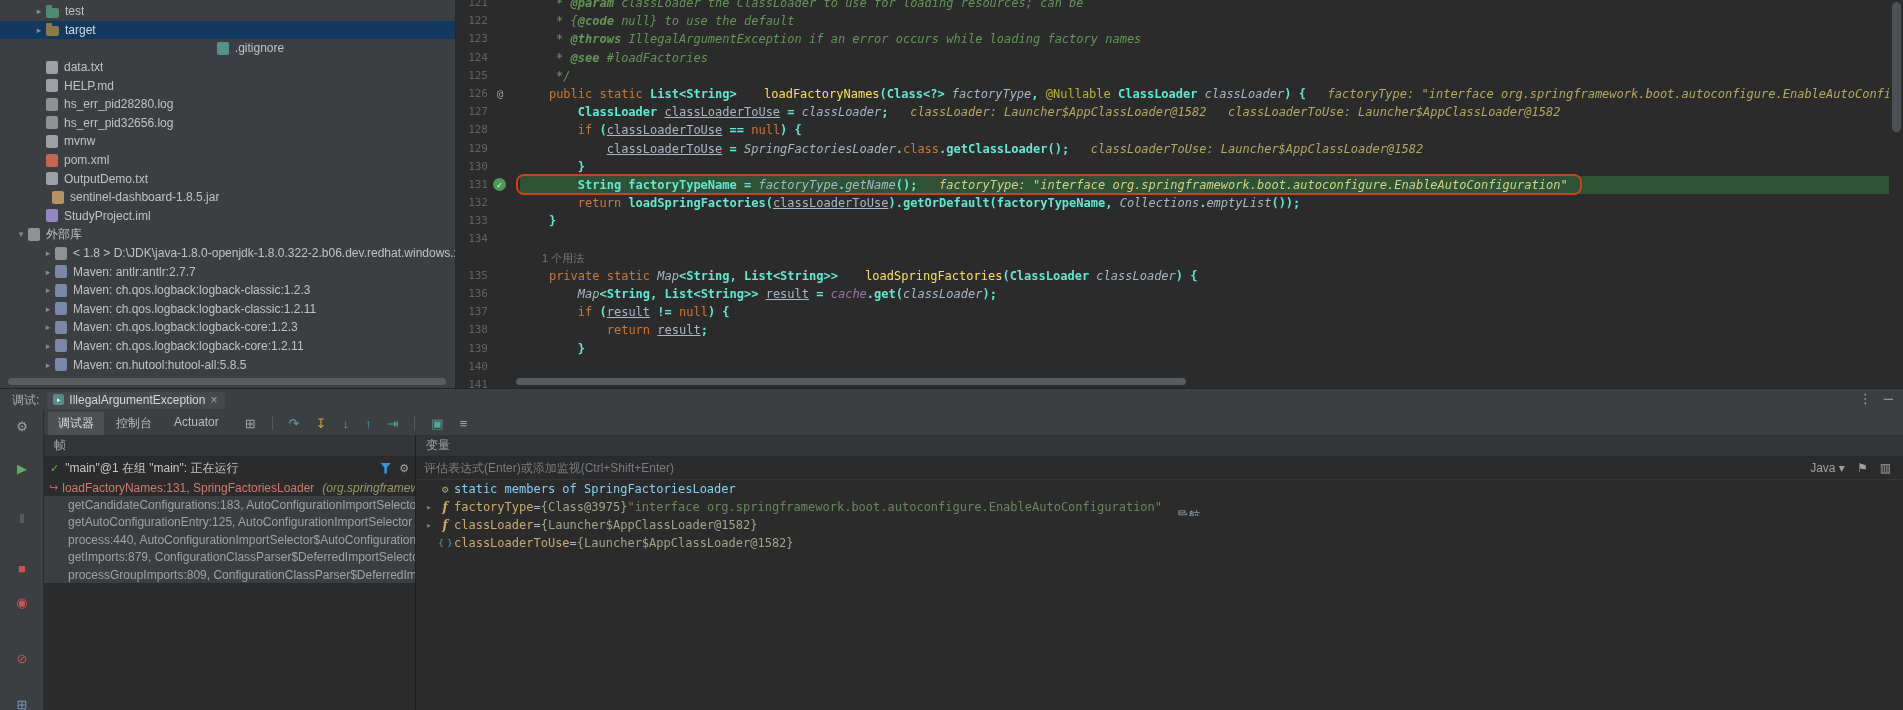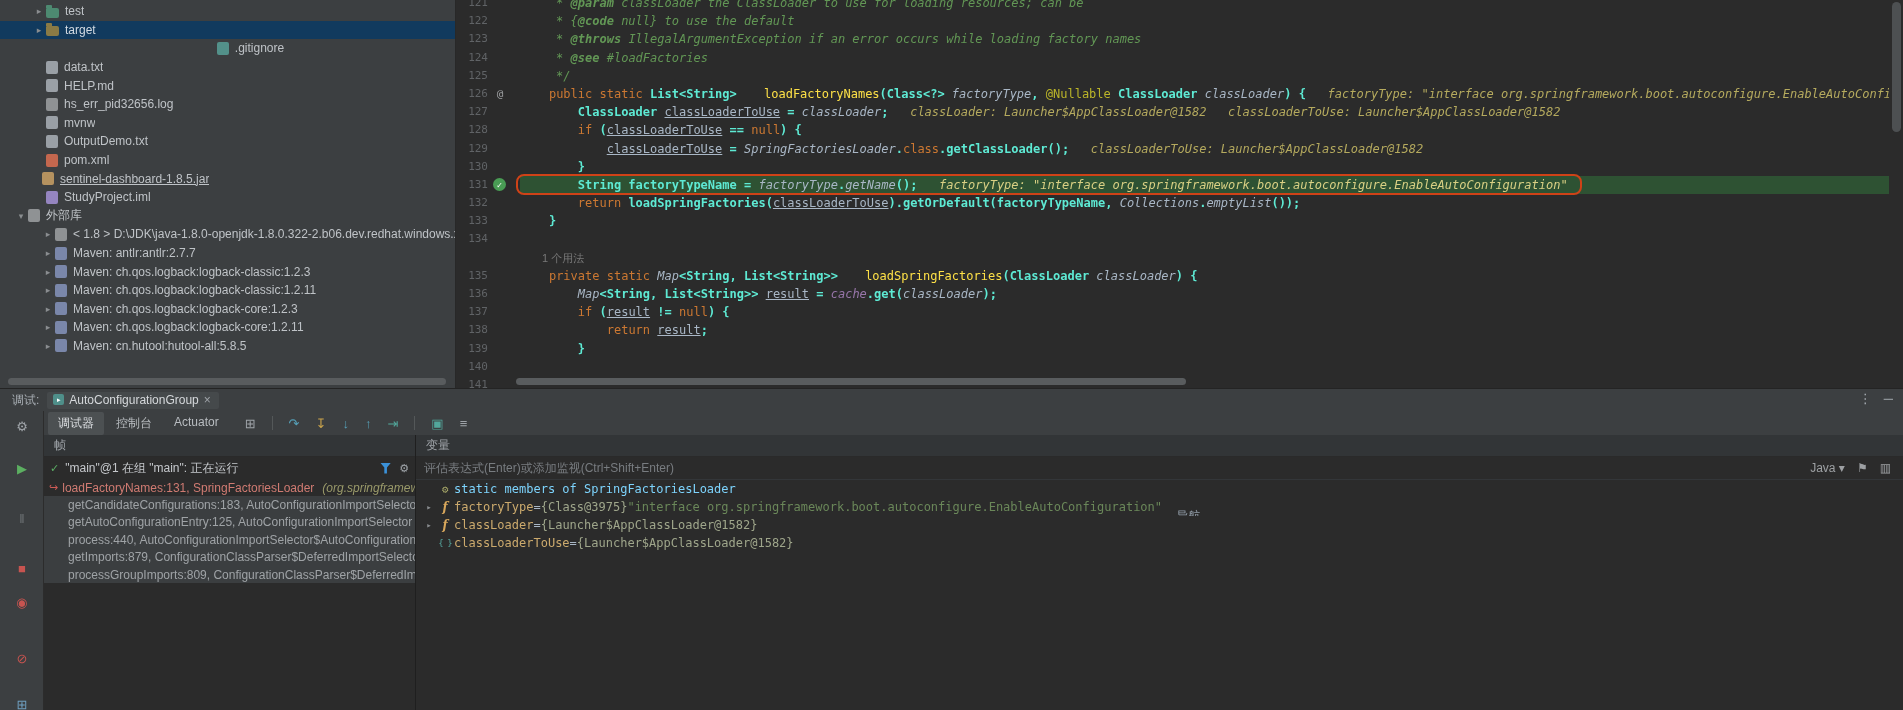--- a/index.html
+++ b/index.html
@@ -137,38 +137,43 @@
             <span class="tlabel">data.txt</span>
           </div>
           <div class="tree-row" style="padding-left: 32px;">
             <span class="chev"></span>
             <span class="ticon ic-file-md"></span>
             <span class="tlabel">HELP.md</span>
           </div>
           <div class="tree-row" style="padding-left: 32px;">
             <span class="chev"></span>
             <span class="ticon ic-file-log"></span>
+            <span class="tlabel">hs_err_pid28280.log</span>
+          </div>
+          <div class="tree-row" style="padding-left: 32px;">
+            <span class="chev"></span>
+            <span class="ticon ic-file-log"></span>
             <span class="tlabel">hs_err_pid32656.log</span>
           </div>
           <div class="tree-row" style="padding-left: 32px;">
             <span class="chev"></span>
             <span class="ticon ic-file-plain"></span>
             <span class="tlabel">mvnw</span>
           </div>
           <div class="tree-row" style="padding-left: 32px;">
             <span class="chev"></span>
+            <span class="ticon ic-file-maven"></span>
+            <span class="tlabel">pom.xml</span>
+          </div>
+          <div class="tree-row" style="padding-left: 32px;">
+            <span class="chev"></span>
             <span class="ticon ic-file-text"></span>
             <span class="tlabel">OutputDemo.txt</span>
           </div>
-          <div class="tree-row" style="padding-left: 32px;">
-            <span class="chev"></span>
-            <span class="ticon ic-file-maven"></span>
-            <span class="tlabel">pom.xml</span>
-          </div>
-          <div class="tree-row" style="padding-left: 28px; text-decoration: underline;">
+          <div class="tree-row" style="padding-left: 38px;">
             <span class="chev"></span>
             <span class="ticon ic-file-jar"></span>
             <span class="tlabel">sentinel-dashboard-1.8.5.jar</span>
           </div>
           <div class="tree-row" style="padding-left: 32px;">
             <span class="chev"></span>
             <span class="ticon ic-file-iml"></span>
             <span class="tlabel">StudyProject.iml</span>
           </div>
           <div class="tree-row" style="padding-left: 14px;">
@@ -245,21 +250,21 @@
         </div>
       <div class="hscroll editor-hscroll"></div>
     </div>
   </div>
 
   <div class="bottom">
     <div class="bt-header">
       <span>调试:</span>
       <div class="session-tab">
         <span class="run-cfg">▸</span>
-        <span>AutoConfigurationGroup</span>
+        <span>IllegalArgumentException</span>
         <span class="tab-close">×</span>
       </div>
       <div class="bt-header-right" id="header-icons">
           <span style="cursor: pointer;">⋮</span>
           <span style="cursor: pointer;">─</span>
         </div>
     </div>
 
     <div class="bt-main">
       <div class="left-strip" id="left-strip">

